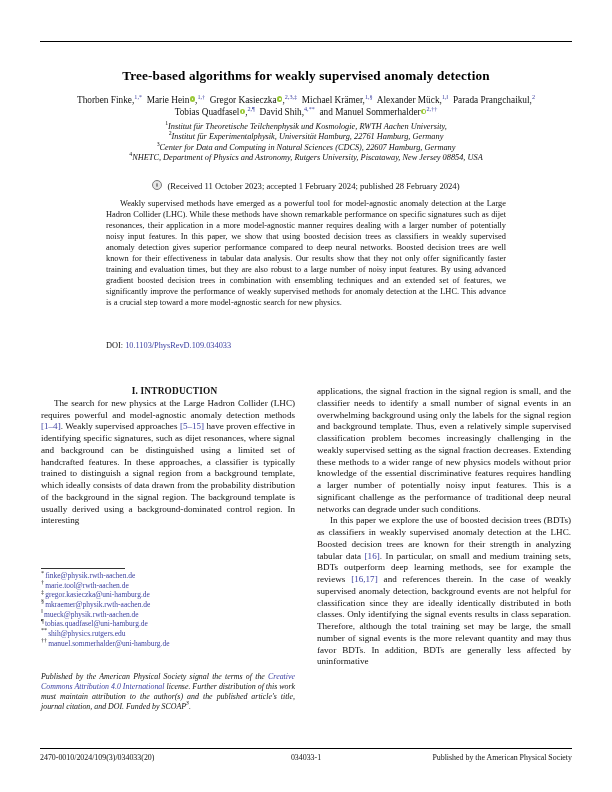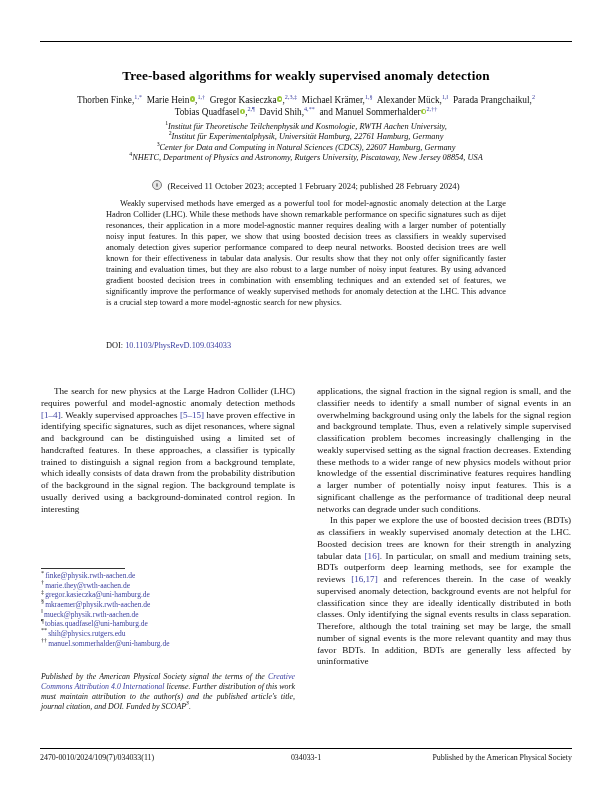--- a/index.html
+++ b/index.html
@@ -258,44 +258,45 @@
   <div class="abstract">
     <p>Weakly supervised methods have emerged as a powerful tool for model-agnostic anomaly detection at the Large Hadron Collider (LHC). While these methods have shown remarkable performance on specific signatures such as dijet resonances, their application in a more model-agnostic manner requires dealing with a larger number of potentially noisy input features. In this paper, we show that using boosted decision trees as classifiers in weakly supervised anomaly detection gives superior performance compared to deep neural networks. Boosted decision trees are well known for their effectiveness in tabular data analysis. Our results show that they not only offer significantly faster training and evaluation times, but they are also robust to a large number of noisy input features. By using advanced gradient boosted decision trees in combination with ensembling techniques and an extended set of features, we significantly improve the performance of weakly supervised methods for anomaly detection at the LHC. This advance is a crucial step toward a more model-agnostic search for new physics.</p>
   </div>
 
   <div class="doi">
     <span>DOI:</span>
     <span class="doi-link">10.1103/PhysRevD.109.034033</span>
   </div>
 
   <div class="col col-left">
+    <p class="section-head">I. INTRODUCTION</p>
     <p><span>The search for new physics at the Large Hadron Collider (LHC) requires powerful and model-agnostic anomaly detection methods </span><span class="cite">[1–4]</span><span>. Weakly supervised approaches </span><span class="cite">[5–15]</span><span> have proven effective in identifying specific signatures, such as dijet resonances, where signal and background can be distinguished using a limited set of handcrafted features. In these approaches, a classifier is typically trained to distinguish a signal region from a background template, which ideally consists of data drawn from the probability distribution of the background in the signal region. The background template is usually derived using a background-dominated control region. In interesting</span></p>
   </div>
 
   <div class="col col-right">
     <p class="noindent">applications, the signal fraction in the signal region is small, and the classifier needs to identify a small number of signal events in an overwhelming background using only the labels for the signal region and background template. Thus, even a relatively simple supervised classification problem becomes increasingly challenging in the weakly supervised setting as the signal fraction decreases. Extending these methods to a wider range of new physics models without prior knowledge of the essential discriminative features requires handling a larger number of potentially noisy input features. This is a significant challenge as the performance of traditional deep neural networks can degrade under such conditions.</p>
     <p><span>In this paper we explore the use of boosted decision trees (BDTs) as classifiers in weakly supervised anomaly detection at the LHC. Boosted decision trees are known for their strength in analyzing tabular data </span><span class="cite">[16]</span><span>. In particular, on small and medium training sets, BDTs outperform deep learning methods, see for example the reviews </span><span class="cite">[16,17]</span><span> and references therein. In the case of weakly supervised anomaly detection, background events are not helpful for classification since they are ideally identically distributed in both classes. Only identifying the signal events results in class separation. Therefore, although the total training set may be large, the small number of signal events is the more relevant quantity and may thus favor BDTs. In addition, BDTs are generally less affected by uninformative</span></p>
   </div>
 
   <div class="foot-rule"></div>
   <div class="footnotes" id="footnotes">
       <div><sup>*</sup><span>finke@physik.rwth-aachen.de</span></div>
-      <div><sup>†</sup><span>marie.they@rwth-aachen.de</span></div>
+      <div><sup>†</sup><span>marie.tool@rwth-aachen.de</span></div>
       <div><sup>‡</sup><span>gregor.kasieczka@uni-hamburg.de</span></div>
       <div><sup>§</sup><span>mkraemer@physik.rwth-aachen.de</span></div>
       <div><sup>‖</sup><span>mueck@physik.rwth-aachen.de</span></div>
       <div><sup>¶</sup><span>tobias.quadfasel@uni-hamburg.de</span></div>
       <div><sup>**</sup><span>shih@physics.rutgers.edu</span></div>
       <div><sup>††</sup><span>manuel.sommerhalder@uni-hamburg.de</span></div>
     </div>
 
   <div class="copyright">
     <span>Published by the American Physical Society signal the terms of the </span><span class="cc-link">Creative Commons Attribution 4.0 International</span><span> license. Further distribution of this work must maintain attribution to the author(s) and the published article's title, journal citation, and DOI. Funded by SCOAP</span><sup>3</sup><span>.</span>
   </div>
 
   <div class="footer-rule"></div>
   <div class="footer">
-    <span>2470-0010/2024/109(7)/034033(11)</span>
+    <span>2470-0010/2024/109(3)/034033(20)</span>
     <span class="mid">034033-1</span>
     <span>Published by the American Physical Society</span>
   </div>
 
 </div>
 
 </body></html>

